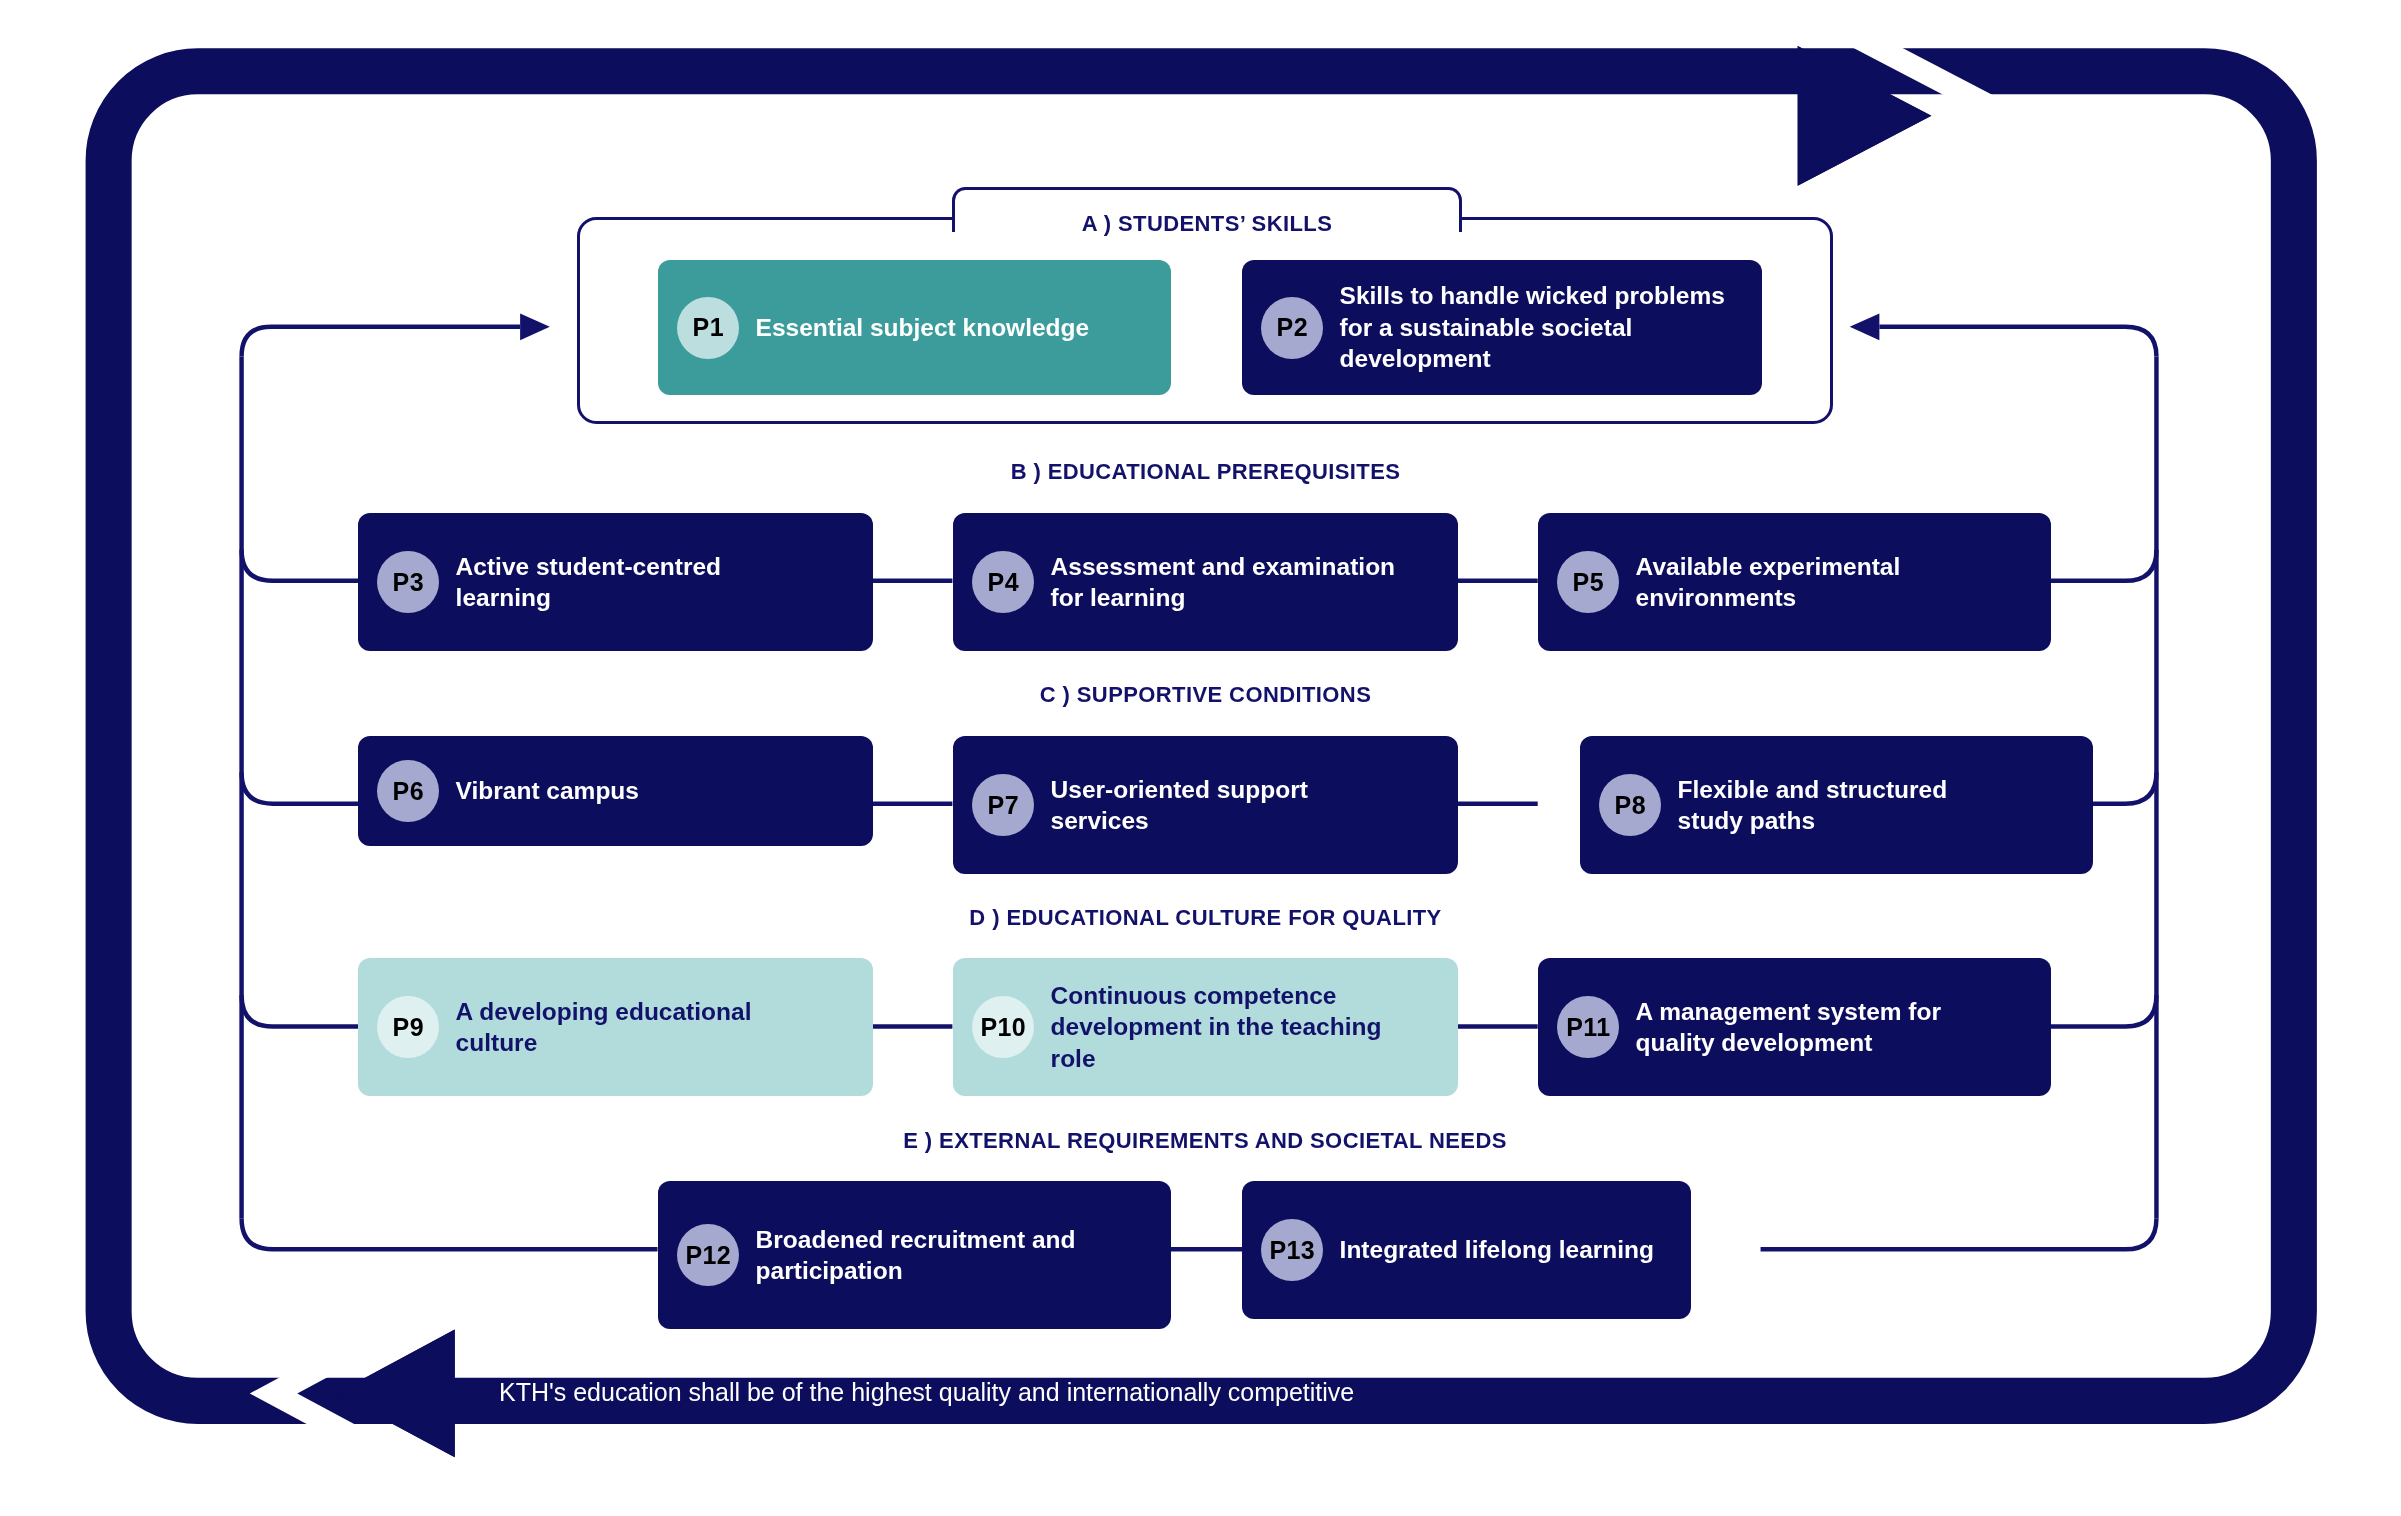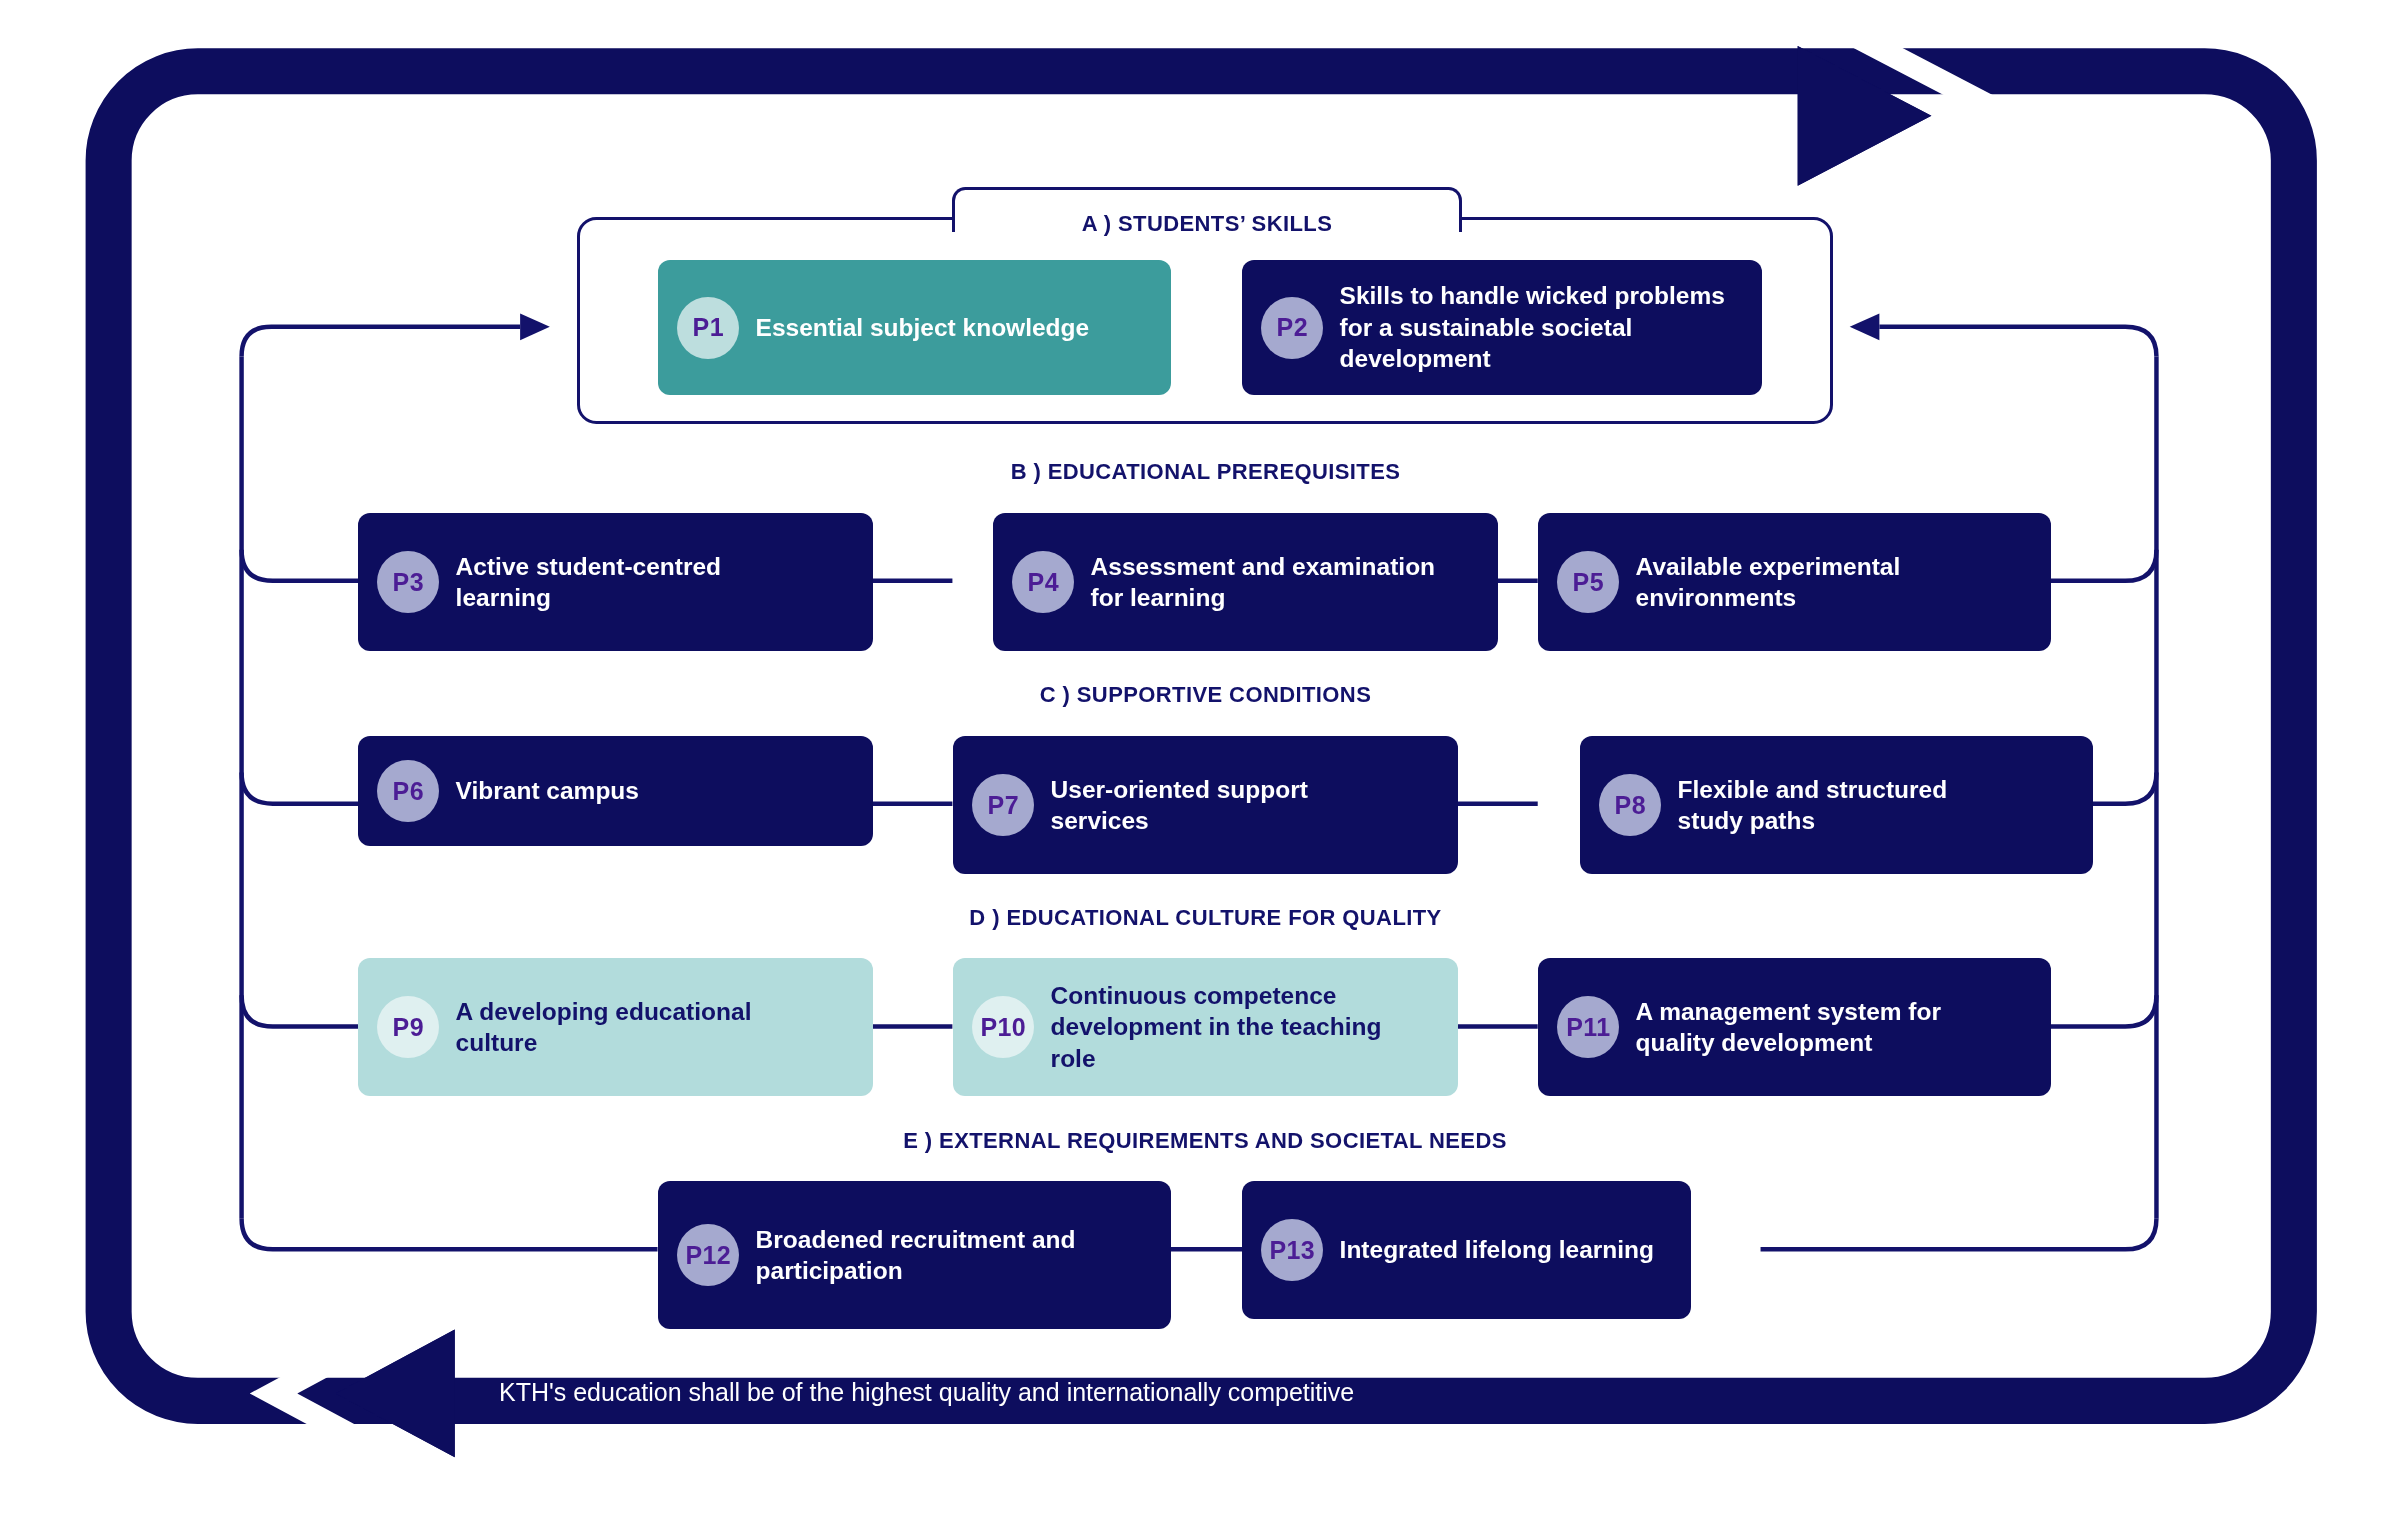--- a/index.html
+++ b/index.html
@@ -50,21 +50,21 @@
     z-index:5;
   }
   .card.navy{background:#0d0d5e;}
   .card.teal{background:#3c9c9c;}
   .card.lightteal{background:#b2dcdc;}
 
   .badge{
     flex:0 0 auto;
     width:62px;height:62px;border-radius:50%;
     display:flex;align-items:center;justify-content:center;
-    font-weight:bold;font-size:25px;color:#4c1d95;
+    font-weight:bold;font-size:25px;color:#000000;
     letter-spacing:0.4px;
   }
   .badge.periwinkle{background:#a5a9cf;}
   .badge.paleteal{background:#bddede;}
   .badge.palest{background:#dff0f0;}
 
   .card-label{
     margin-left:16.3px;
     font-size:24.5px;
     line-height:1.28;
@@ -174,21 +174,21 @@
 <div class="card navy" style="left:1242px;top:260px;width:520px;height:135px;">
   <span class="badge periwinkle">P2</span>
   <span class="card-label" style="max-width:386px;">Skills to handle wicked problems for a sustainable societal development</span>
 </div>
 
 <div class="card navy" style="left:358px;top:513px;width:515px;height:138px;">
   <span class="badge periwinkle">P3</span>
   <span class="card-label" style="max-width:348px;">Active student-centred learning</span>
 </div>
 
-<div class="card navy" style="left:953px;top:513px;width:505px;height:138px;margin-left:40px;">
+<div class="card navy" style="left:953px;top:513px;width:505px;height:138px;">
   <span class="badge periwinkle">P4</span>
   <span class="card-label" style="max-width:349px;">Assessment and examination for learning</span>
 </div>
 
 <div class="card navy" style="left:1538px;top:513px;width:513px;height:138px;">
   <span class="badge periwinkle">P5</span>
   <span class="card-label" style="max-width:342px;">Available experimental environments</span>
 </div>
 
 <div class="card navy" style="left:358px;top:736px;width:515px;height:110px;">

